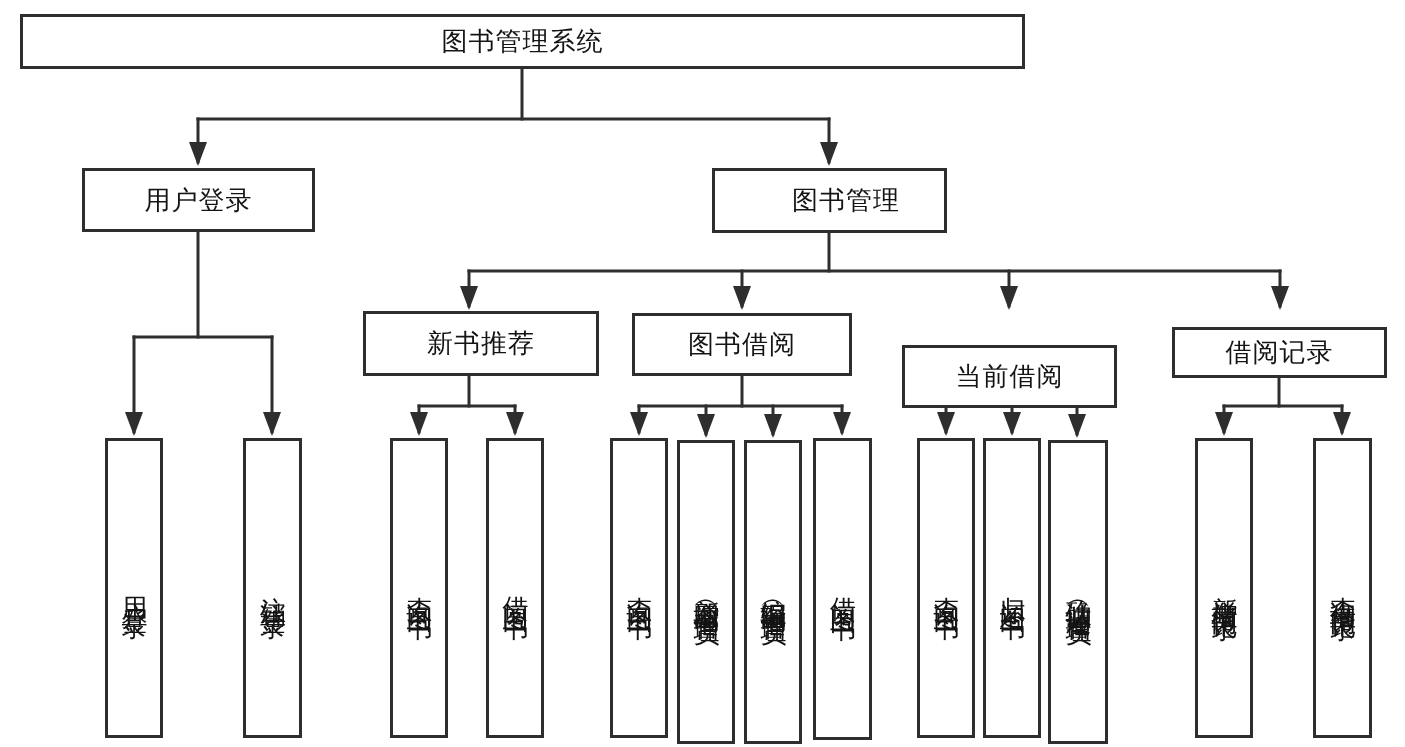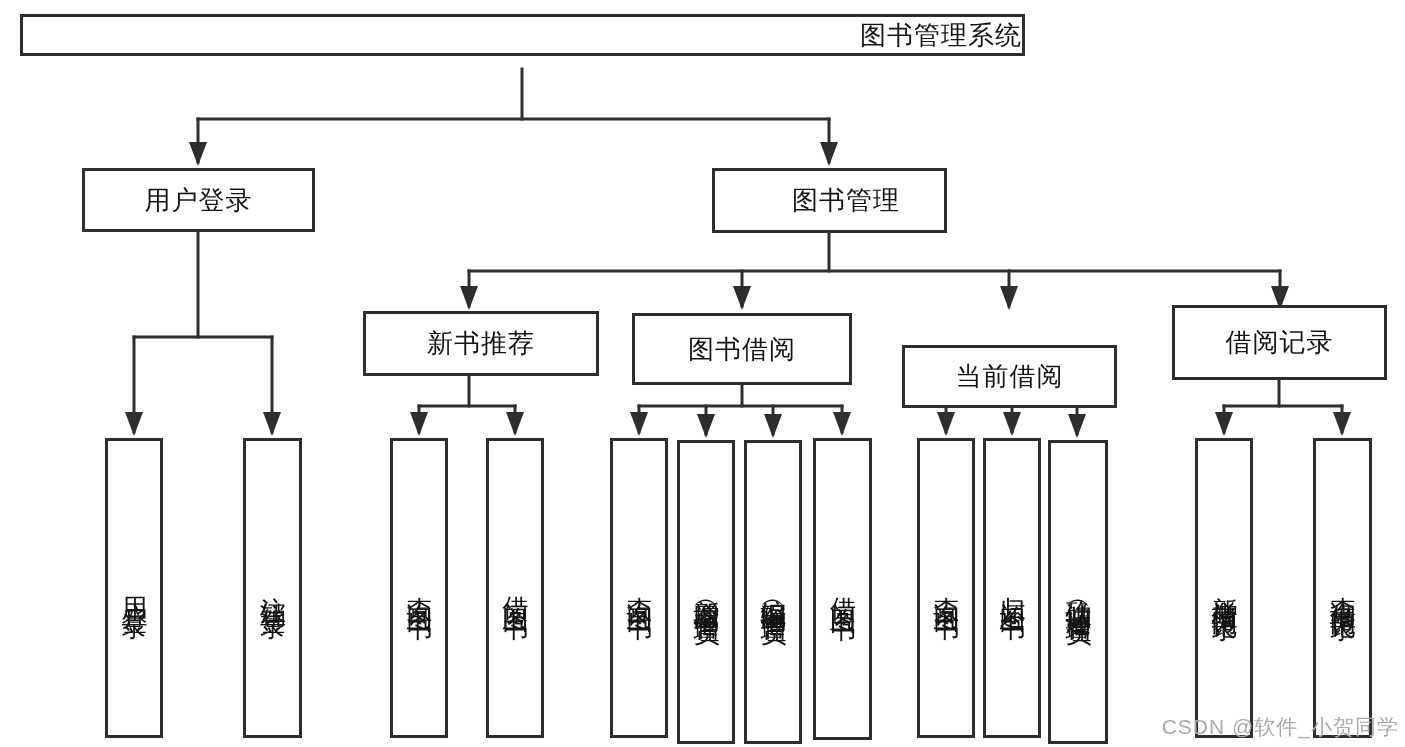--- a/index.html
+++ b/index.html
@@ -105,41 +105,41 @@
       <line x1="1012" y1="406" x2="1012" y2="432" marker-end="url(#arrow)"></line>
       <line x1="1077" y1="406" x2="1077" y2="434" marker-end="url(#arrow)"></line>
 
       <line x1="1279" y1="376" x2="1279" y2="406"></line>
       <line x1="1224" y1="406" x2="1342" y2="406"></line>
       <line x1="1224" y1="406" x2="1224" y2="432" marker-end="url(#arrow)"></line>
       <line x1="1342" y1="406" x2="1342" y2="432" marker-end="url(#arrow)"></line>
     </g>
   </svg>
 
-  <div class="box" style="left:20px; top:14px; width:1005px; height:42px;justify-content:flex-end;">
+  <div class="box" style="left:20px; top:14px; width:1005px; height:55px;">
     <span class="hlabel">图书管理系统</span>
   </div>
 
   <div class="box" style="left:82px; top:168px; width:233px; height:64px;">
     <span class="hlabel">用户登录</span>
   </div>
   <div class="box" style="left:712px; top:168px; width:235px; height:65px;padding-left:33px;">
     <span class="hlabel">图书管理</span>
   </div>
 
   <div class="box" style="left:363px; top:311px; width:236px; height:65px;">
     <span class="hlabel">新书推荐</span>
   </div>
-  <div class="box" style="left:632px; top:313px; width:220px; height:72px;">
+  <div class="box" style="left:632px; top:313px; width:220px; height:63px;">
     <span class="hlabel">图书借阅</span>
   </div>
   <div class="box" style="left:902px; top:313px; width:215px; height:63px;margin-top:32px;">
     <span class="hlabel">当前借阅</span>
   </div>
-  <div class="box" style="left:1172px; top:305px; width:215px; height:75px;">
+  <div class="box" style="left:1172px; top:327px; width:215px; height:51px;">
     <span class="hlabel">借阅记录</span>
   </div>
 
   <div class="box" style="left:105px; top:438px; width:58px; height:300px;">
     <span class="vlabel">用户登录</span>
   </div>
   <div class="box" style="left:243px; top:438px; width:59px; height:300px;">
     <span class="vlabel">注销登录</span>
   </div>
 
@@ -173,15 +173,14 @@
     <span class="vlabel" style="letter-spacing:3px;">确认归还（管理员）</span>
   </div>
 
   <div class="box" style="left:1195px; top:438px; width:58px; height:300px;">
     <span class="vlabel" style="letter-spacing:4px;">新增借阅记录</span>
   </div>
   <div class="box" style="left:1313px; top:438px; width:59px; height:300px;">
     <span class="vlabel" style="letter-spacing:4px;">查询借阅记录</span>
   </div>
 
-  <div id="watermark">CSDN @软件_小贺同学</div>
 
 </div>
 
 </body></html>

